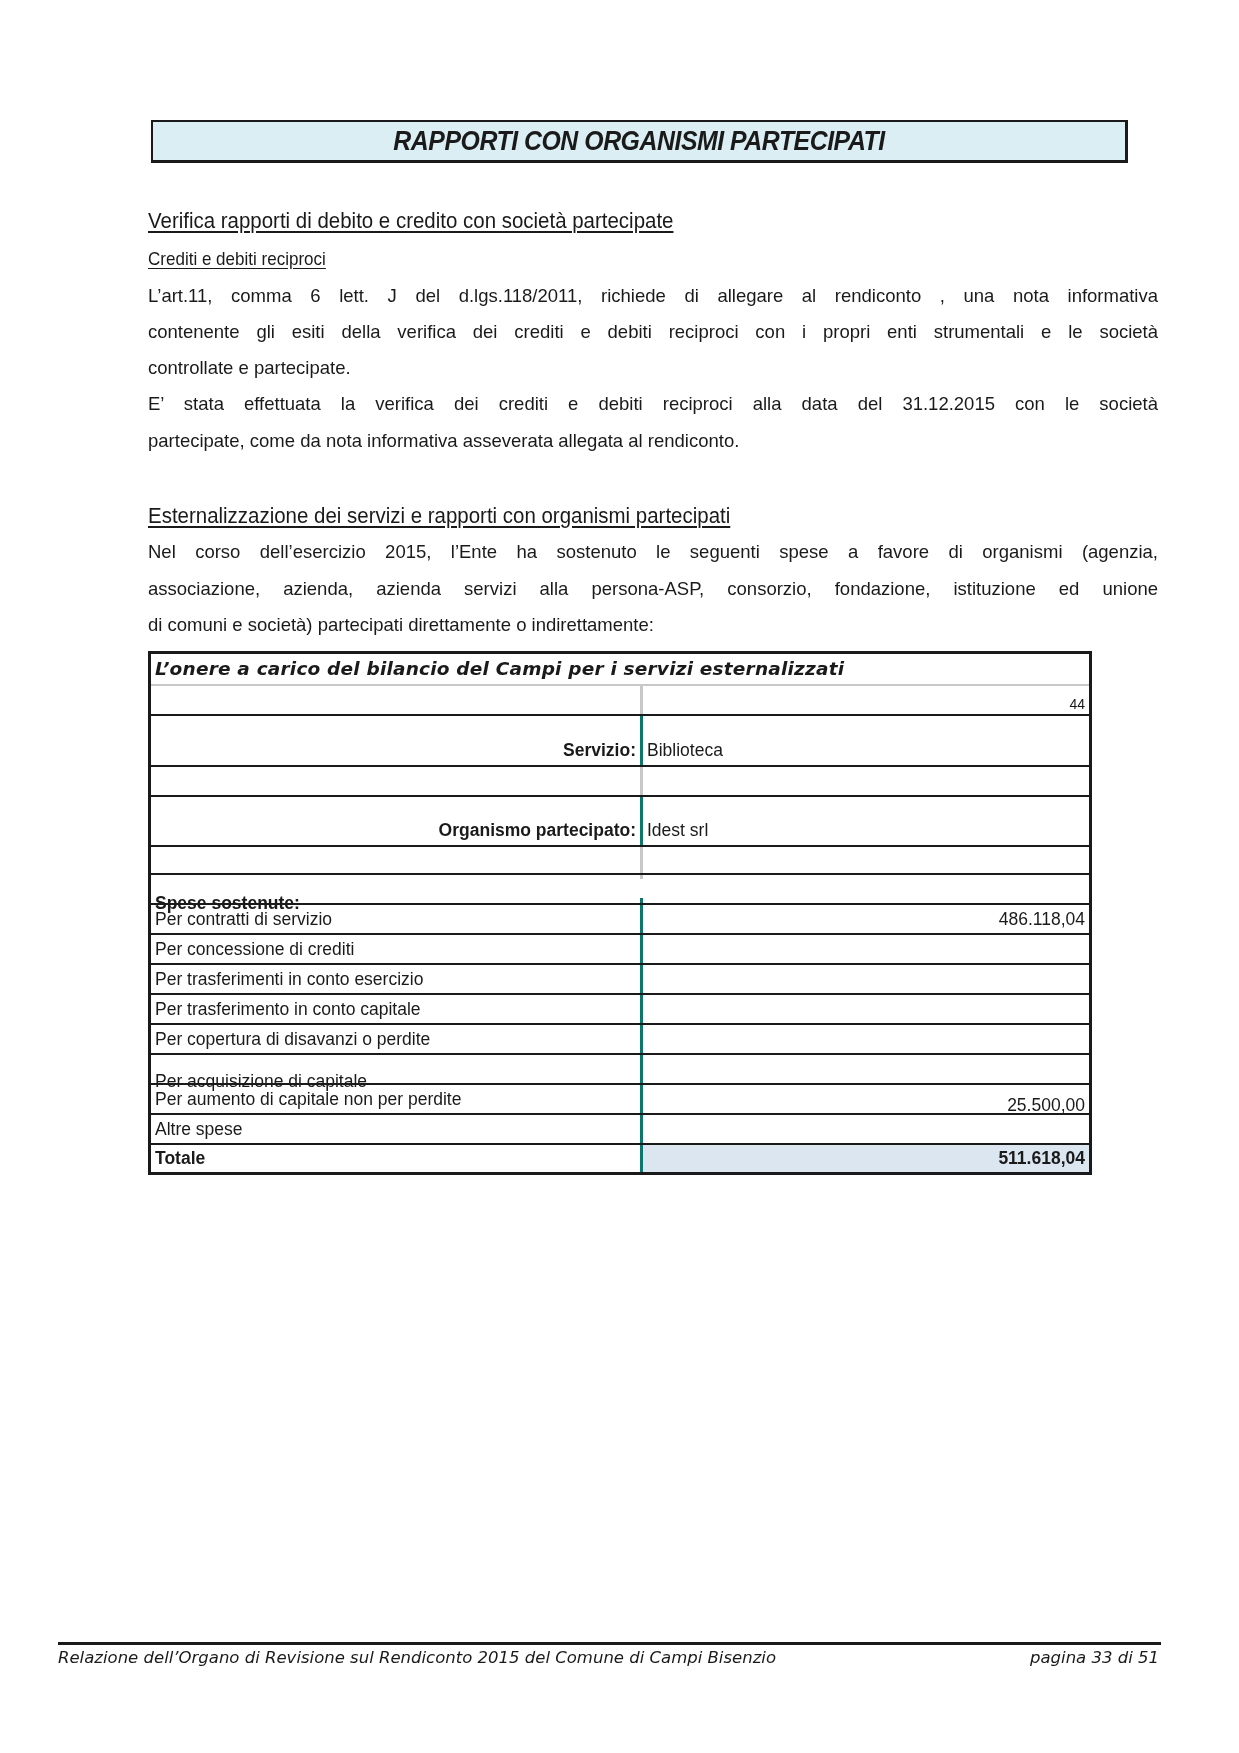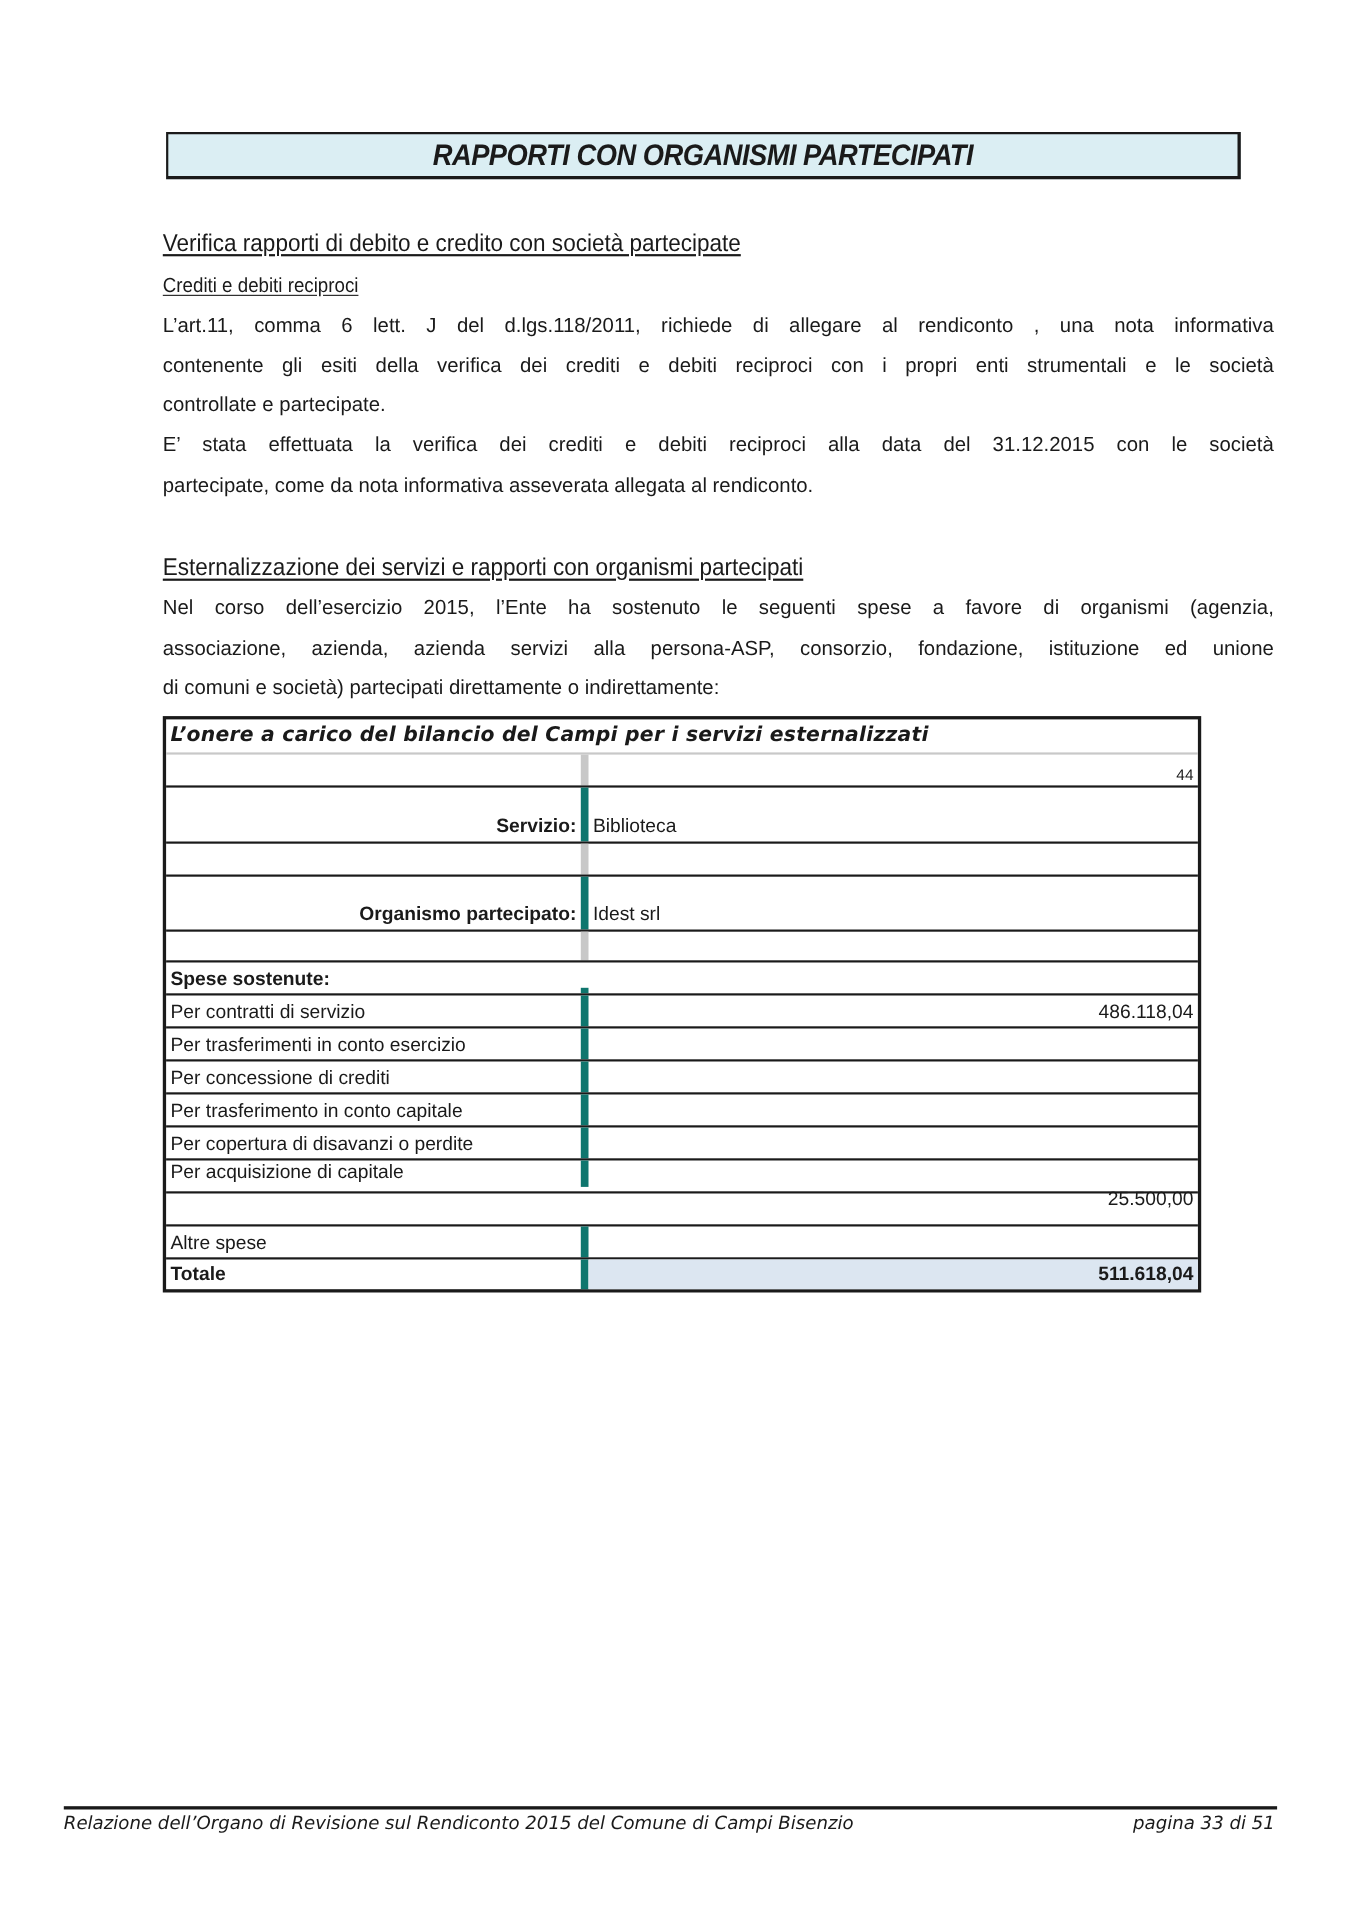--- a/index.html
+++ b/index.html
@@ -7,21 +7,21 @@
   .abs { position:absolute; }
   .title-box { left:151px; top:120px; width:972px; height:38px; background:#dbeef3; border:2px solid #1a1a1a; border-right-width:3px; border-bottom-width:3px; text-align:center; }
   .title-box span { font-family:"Liberation Sans", sans-serif; font-weight:bold; font-style:italic; font-size:27px; line-height:38px; letter-spacing:-0.5px; color:#1a1a1a; transform:scaleX(0.92); display:inline-block; }
   .h { left:148px; font-size:22px; text-decoration:underline; text-underline-offset:3px; white-space:nowrap; transform-origin:left; transform:scaleX(0.93); }
   .h-sub { left:148px; font-size:18.5px; text-decoration:underline; text-underline-offset:3px; white-space:nowrap; transform-origin:left; transform:scaleX(0.92); }
   .line { left:148px; width:1092px; font-size:18.5px; white-space:nowrap; transform-origin:left; }
   .just { width:1010px; text-align:justify; text-align-last:justify; white-space:normal; }
   .tbl { left:148px; top:651px; width:944px; border:3px solid #1a1a1a; box-sizing:border-box; }
   .row { position:relative; display:flex; border-top:2px solid #1a1a1a; box-sizing:border-box; }
   .row.light { border-top:2px solid #c8c8c8; }
-  .row .c1 { width:384px; border-right:7px solid #0f766e; box-sizing:border-box; padding:0 4px; display:flex; align-items:flex-end; font-size:17.5px; white-space:nowrap; }
+  .row .c1 { width:492px; border-right:3px solid #0f766e; box-sizing:border-box; padding:16px 4px; display:flex; align-items:flex-end; font-size:17.5px; white-space:nowrap; }
   .row.lightcol .c1 { border-right-color:#c8c8c8; }
   .row .c2 { flex:1; padding:0 4px; display:flex; align-items:flex-end; font-size:17.5px; white-space:nowrap; }
   .r { justify-content:flex-end; }
   .b { font-weight:bold; }
   .tbl-title { height:30px; font-family:"DejaVu Sans", sans-serif; font-weight:bold; font-style:italic; font-size:18.5px; line-height:30px; padding-left:4px; white-space:nowrap; letter-spacing:0.2px; }
   .total .c2 { background:#dce6f1; }
   .footer-rule { left:58px; top:1642px; width:1103px; height:3px; background:#1a1a1a; }
   .footer-text { top:1648px; font-family:"DejaVu Sans", sans-serif; font-style:italic; font-size:16.5px; white-space:nowrap; color:#1a1a1a; }
 </style>
 </head>
@@ -69,40 +69,41 @@
   </div>
   <div class="row" style="height:30px;">
     <div class="c1 b" style="padding-bottom:3px;margin-top:23px;">Spese sostenute:</div>
     <div class="c2"></div>
   </div>
   <div class="row" style="height:30px;">
     <div class="c1" style="padding-bottom:3px;">Per contratti di servizio</div>
     <div class="c2 r" style="padding-bottom:3px;">486.118,04</div>
   </div>
   <div class="row" style="height:30px;">
-    <div class="c1" style="padding-bottom:3px;">Per trasferimenti in conto esercizio</div>
+    <div class="c1" style="padding-bottom:3px;">Per concessione di crediti</div>
     <div class="c2 r" style="padding-bottom:3px;"></div>
   </div>
   <div class="row" style="height:30px;">
-    <div class="c1" style="padding-bottom:3px;">Per concessione di crediti</div>
+    <div class="c1" style="padding-bottom:3px;">Per trasferimenti in conto esercizio</div>
     <div class="c2 r" style="padding-bottom:3px;"></div>
   </div>
   <div class="row" style="height:30px;">
     <div class="c1" style="padding-bottom:3px;">Per trasferimento in conto capitale</div>
     <div class="c2 r" style="padding-bottom:3px;"></div>
   </div>
   <div class="row" style="height:30px;gap:40px;">
     <div class="c1" style="padding-bottom:3px;">Per copertura di disavanzi o perdite</div>
     <div class="c2 r" style="padding-bottom:3px;"></div>
   </div>
   <div class="row" style="height:30px;flex-direction:column;">
     <div class="c1" style="padding-bottom:3px;">Per acquisizione di capitale</div>
     <div class="c2 r" style="padding-bottom:3px;">25.500,00</div>
   </div>
   <div class="row" style="height:30px;">
+    <div class="c1" style="padding-bottom:3px;">Per aumento di capitale non per perdite</div>
     <div class="c2 r" style="padding-bottom:3px;"></div>
   </div>
   <div class="row" style="height:30px;">
     <div class="c1" style="padding-bottom:3px;">Altre spese</div>
     <div class="c2 r" style="padding-bottom:3px;"></div>
   </div>
   <div class="row total" style="height:29px;">
     <div class="c1 b" style="padding-bottom:3px;">Totale</div>
     <div class="c2 r b" style="padding-bottom:3px;">511.618,04</div>
   </div>

